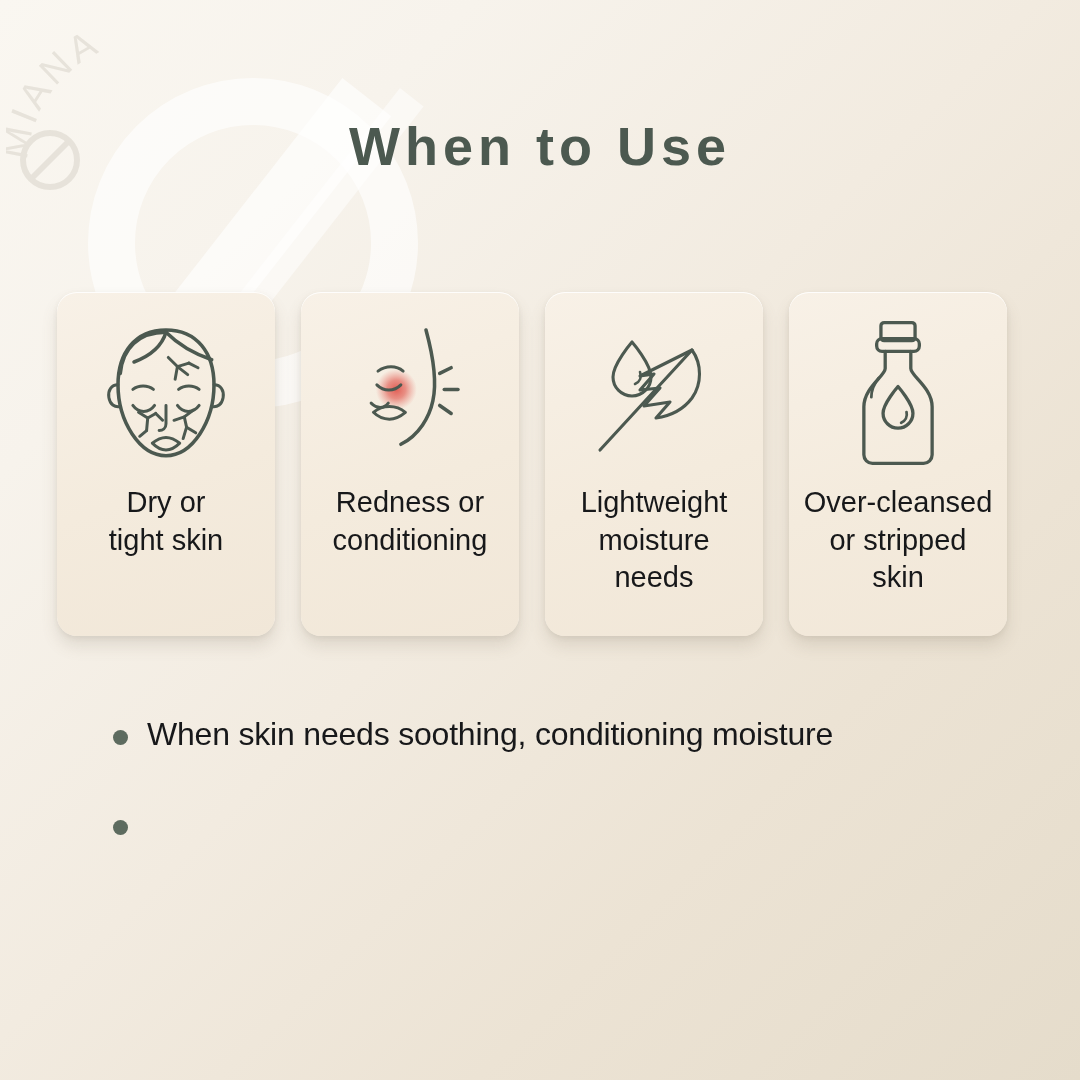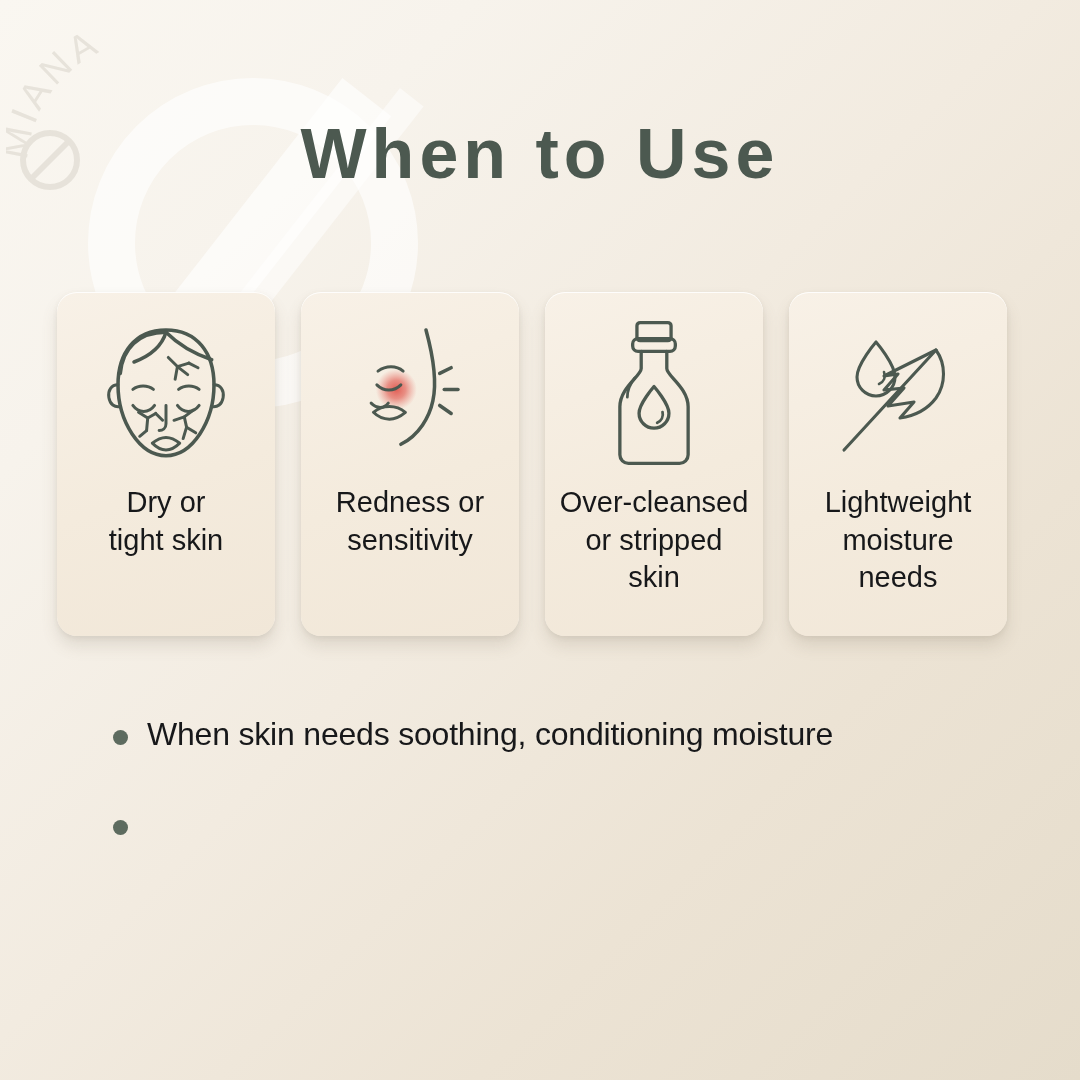--- a/index.html
+++ b/index.html
@@ -56,21 +56,21 @@
     width:230px; height:200px;
     opacity:0.55;
     pointer-events:none;
   }
 
   
   .title {
     position:absolute;
     left:0; right:0; top:118px;
     text-align:center;
-    font-size:70px;
+    font-size:54px;
     font-weight:bold;
     letter-spacing:5px;
     color:#4c5950;
     line-height:1.05;
   }
 
   
   .cards {
     position:absolute;
     left:57px; top:292px;
@@ -218,53 +218,53 @@
           <path class="ico-thin" d="M26 78c5 5 11 5 15 0"></path>
           <path class="ico-thin" d="M28 86c5-4 10-5 14-5s9 1 14 5c-6 5-10 6-14 6s-9-1-14-6z"></path>
           <g class="ico">
             <path d="M86 52l10-5"></path>
             <path d="M90 66h12"></path>
             <path d="M86 80l10 7"></path>
           </g>
         </svg>
       </div>
       <div class="card-label">Redness or
-sensitivity</div>
+conditioning</div>
+    </div>
+
+    <div class="card">
+      <div class="card-icon">
+        <svg viewBox="0 0 140 140">
+          <path class="ico" d="M48 18c0 0-19 22-19 35a19 19 0 0 0 38 0c0-13-19-35-19-35z"></path>
+          <path class="ico-thin" d="M56 48c2 5 0 10-5 12"></path>
+          <path class="ico" d="M16 126L108 26"></path>
+          <path class="ico" d="M108 26c10 14 10 34 0 48-9 12-22 18-36 20l14-16-26 4 16-18-20 2 14-16-14 2z"></path>
+        </svg>
+      </div>
+      <div class="card-label">Lightweight
+moisture
+needs</div>
     </div>
 
     <div class="card">
       <div class="card-icon">
         <svg viewBox="0 0 120 150">
           <rect class="ico" x="44" y="8" width="32" height="17" rx="3"></rect>
           <rect class="ico" x="40" y="23" width="40" height="12" rx="5"></rect>
           <path class="ico" d="M48 35v16c0 7-20 18-20 36v45a8 8 0 0 0 8 8h48a8 8 0 0 0 8-8V87c0-18-20-29-20-36V35"></path>
           <path class="ico-thin" d="M42 60c-5 6-7 12-7 18"></path>
           <path class="ico" d="M60 68s-14 16-14 25a14 14 0 0 0 28 0c0-9-14-25-14-25z"></path>
           <path class="ico-thin" d="M68 92c1 4-1 8-5 10"></path>
         </svg>
       </div>
       <div class="card-label">Over-cleansed
 or stripped
 skin</div>
     </div>
 
-    <div class="card">
-      <div class="card-icon">
-        <svg viewBox="0 0 140 140">
-          <path class="ico" d="M48 18c0 0-19 22-19 35a19 19 0 0 0 38 0c0-13-19-35-19-35z"></path>
-          <path class="ico-thin" d="M56 48c2 5 0 10-5 12"></path>
-          <path class="ico" d="M16 126L108 26"></path>
-          <path class="ico" d="M108 26c10 14 10 34 0 48-9 12-22 18-36 20l14-16-26 4 16-18-20 2 14-16-14 2z"></path>
-        </svg>
-      </div>
-      <div class="card-label">Lightweight
-moisture
-needs</div>
-    </div>
-
   </div>
 
   <div class="bullets">
     <div class="bullet">
       <span class="bullet-dot"></span>
       <span class="bullet-text">When skin needs soothing, conditioning moisture</span>
     </div>
     <div class="bullet">
       <span class="bullet-dot"></span>
     </div>

